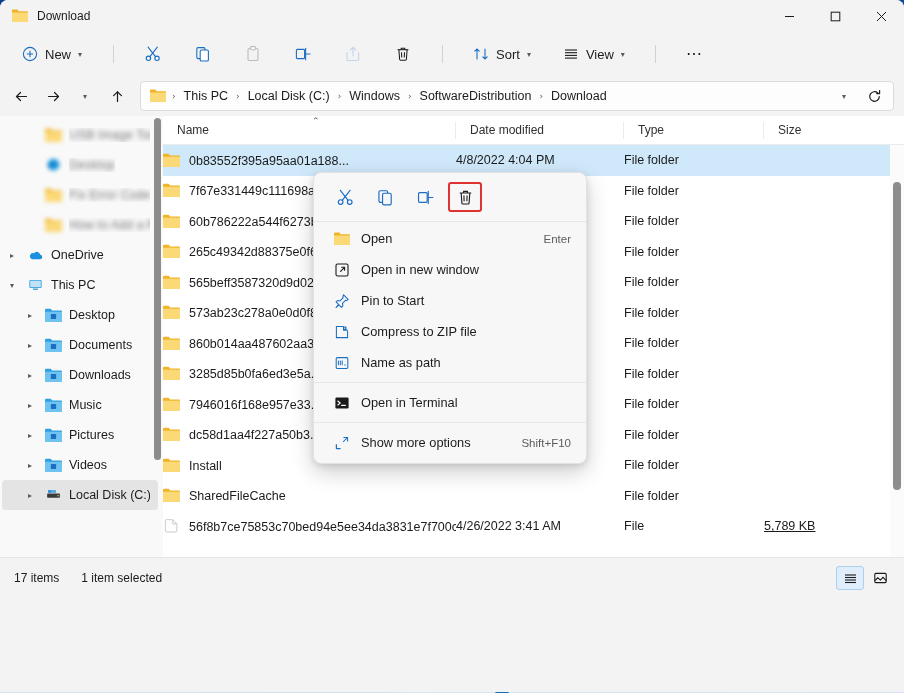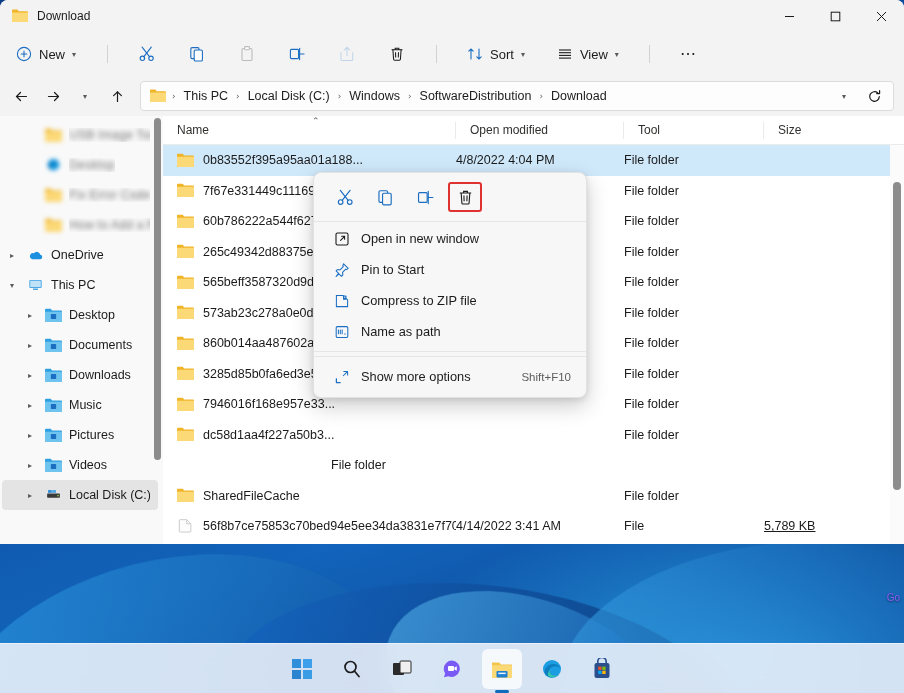--- a/index.html
+++ b/index.html
@@ -52,41 +52,41 @@
   }
   .tb-btn.active { background: rgba(255,255,255,.75); }
   .tb-btn.active::after {
     content: ""; position: absolute; bottom: -4px; left: 50%;
     transform: translateX(-50%); width: 14px; height: 3px;
     border-radius: 2px; background: #0f6cbd;
   }
 
   
   .window {
-    position: absolute; left: 0; top: 0; width: 904px; height: 544px;
+    position: absolute; left: 0; top: 0; width: 904px; height: 692px;
     background: #f3f3f3;
     border-radius: 8px 8px 0 0;
     overflow: hidden;
   }
   .titlebar {
     height: 32px; display: flex; align-items: center;
     background: #f3f3f3; padding-left: 12px;
   }
   .title-ico { width: 16px; height: 14px; margin-right: 9px; }
   .title-text { font-size: 12px; color: #1b1b1b; }
   .wincontrols { margin-left: auto; display: flex; height: 32px; }
   .wc {
     width: 46px; height: 32px; display: flex; align-items: center;
     justify-content: center; font-size: 11px; color: #1b1b1b;
   }
 
   
   .toolbar {
     height: 44px; display: flex; align-items: center; gap: 14px;
-    padding: 0 8px; background: #f3f3f3;
+    padding: 0 14px; background: #f3f3f3;
   }
   .tb-new {
     display: flex; align-items: center; gap: 7px; height: 32px;
     padding: 0 10px 0 8px; border-radius: 4px; font-size: 13px; color: #1b1b1b;
   }
   .tb-ico {
     width: 36px; height: 32px; border-radius: 4px;
     display: flex; align-items: center; justify-content: center;
   }
   .tb-sep { width: 1px; height: 18px; background: #d2d2d2; margin: 0 7px; }
@@ -185,22 +185,22 @@
     font-family: "DejaVu Sans", sans-serif;
   }
 
   .rows { position: relative; }
   .row {
     height: 30.5px; display: flex; align-items: center;
     font-size: 12.5px; color: #1b1b1b;
   }
   .row.selected { background: #cfe8fa; }
   .cell-name {
-    width: 293px; display: flex; align-items: center; gap: 9px;
-    padding-left: 14px; overflow: hidden; white-space: nowrap;
+    width: 293px; display: flex; align-items: flex-end; gap: 9px;
+    overflow: hidden; white-space: nowrap;
   }
   .cell-date { width: 168px; padding-left: 0px; color: #1b1b1b; }
   .cell-type { width: 140px; padding-left: 0px; }
   .cell-size { width: 120px; text-align: left; padding-right: 20px; text-decoration: underline; }
   .row-ico { width: 17px; height: 15px; flex: none; }
 
   .list-scroll-track {
     position: absolute; right: 0; top: 29px; width: 14px; height: 412px;
     background: #fbfbfb;
   }
@@ -610,22 +610,22 @@
               <span class="nav-lbl">Local Disk (C:)</span>
             </div>
           </div>
         <div class="nav-scroll"></div>
       </div>
 
       <div class="listarea">
         <div class="colhdr">
           <div class="col name">Name</div>
           <div class="sortcaret">⌃</div>
-          <div class="col date">Open modified</div>
-          <div class="col type">Tool</div>
+          <div class="col date">Date modified</div>
+          <div class="col type">Type</div>
           <div class="col size">Size</div>
         </div>
         <div class="rows" id="file-rows">
             <div class="row selected">
               <div class="cell-name">
                 <svg viewBox="0 0 16 14" width="17" height="15" class="row-ico">
                   <path d="M0 1.6A1 1 0 0 1 1 .6h4.4l1.3 1.6H15a1 1 0 0 1 1 1V12a1 1 0 0 1-1 1H1a1 1 0 0 1-1-1z" fill="#f0b429"></path>
                   <path d="M0 3.4h16V12a1 1 0 0 1-1 1H1a1 1 0 0 1-1-1z" fill="#fbd977"></path>
                 </svg>
                 <span>0b83552f395a95aa01a188...</span>
@@ -736,20 +736,27 @@
                   <path d="M0 1.6A1 1 0 0 1 1 .6h4.4l1.3 1.6H15a1 1 0 0 1 1 1V12a1 1 0 0 1-1 1H1a1 1 0 0 1-1-1z" fill="#f0b429"></path>
                   <path d="M0 3.4h16V12a1 1 0 0 1-1 1H1a1 1 0 0 1-1-1z" fill="#fbd977"></path>
                 </svg>
                 <span>dc58d1aa4f227a50b3...</span>
               </div>
               <div class="cell-date"></div>
               <div class="cell-type">File folder</div>
               <div class="cell-size"></div>
             </div>
             <div class="row">
+              <div class="cell-name">
+                <svg viewBox="0 0 16 14" width="17" height="15" class="row-ico">
+                  <path d="M0 1.6A1 1 0 0 1 1 .6h4.4l1.3 1.6H15a1 1 0 0 1 1 1V12a1 1 0 0 1-1 1H1a1 1 0 0 1-1-1z" fill="#f0b429"></path>
+                  <path d="M0 3.4h16V12a1 1 0 0 1-1 1H1a1 1 0 0 1-1-1z" fill="#fbd977"></path>
+                </svg>
+                <span>Install</span>
+              </div>
               <div class="cell-date"></div>
               <div class="cell-type">File folder</div>
               <div class="cell-size"></div>
             </div>
             <div class="row">
               <div class="cell-name">
                 <svg viewBox="0 0 16 14" width="17" height="15" class="row-ico">
                   <path d="M0 1.6A1 1 0 0 1 1 .6h4.4l1.3 1.6H15a1 1 0 0 1 1 1V12a1 1 0 0 1-1 1H1a1 1 0 0 1-1-1z" fill="#f0b429"></path>
                   <path d="M0 3.4h16V12a1 1 0 0 1-1 1H1a1 1 0 0 1-1-1z" fill="#fbd977"></path>
                 </svg>
@@ -760,21 +767,21 @@
               <div class="cell-size"></div>
             </div>
             <div class="row">
               <div class="cell-name">
                 <svg viewBox="0 0 16 16" width="17" height="15" class="row-ico">
                   <path d="M2.3 .7h7l4.4 4.4V13a.9.9 0 0 1-.9.9H2.3a.9.9 0 0 1-.9-.9V1.6a.9.9 0 0 1 .9-.9z" fill="#fdfdfd" stroke="#c3c3c3" stroke-width=".9"></path>
                   <path d="M9.3 .9v4.2h4.2" fill="none" stroke="#c3c3c3" stroke-width=".9"></path>
                 </svg>
                 <span>56f8b7ce75853c70bed94e5ee34da3831e7f700c</span>
               </div>
-              <div class="cell-date">4/14/2022 3:41 AM</div>
+              <div class="cell-date">4/26/2022 3:41 AM</div>
               <div class="cell-type">File</div>
               <div class="cell-size">5,789 KB</div>
             </div>
           </div>
         <div class="list-scroll-track">
           <div class="list-scroll-thumb"></div>
         </div>
       </div>
     </div>
 
@@ -829,20 +836,30 @@
             <path d="M4.9 4.7l.7 9.6a1 1 0 0 0 1 .9h4.8a1 1 0 0 0 1-.9l.7-9.6"></path>
             <line x1="7.5" y1="7.2" x2="7.7" y2="12.6"></line>
               <line x1="10.5" y1="7.2" x2="10.3" y2="12.6"></line>
           </svg>
         </div>
       </div>
       <div class="ctx-div"></div>
       <div id="ctx-items">
           <div class="ctx-item">
             <span class="ctx-ico">
+              <svg viewBox="0 0 16 14" width="16" height="14">
+                <path d="M0 1.6A1 1 0 0 1 1 .6h4.4l1.3 1.6H15a1 1 0 0 1 1 1V12a1 1 0 0 1-1 1H1a1 1 0 0 1-1-1z" fill="#f0b429"></path>
+                <path d="M0 3.4h16V12a1 1 0 0 1-1 1H1a1 1 0 0 1-1-1z" fill="#fbd977"></path>
+              </svg>
+            </span>
+            <span class="ctx-lbl">Open</span>
+            <span class="ctx-acc">Enter</span>
+          </div>
+          <div class="ctx-item">
+            <span class="ctx-ico">
               <svg viewBox="0 0 16 16" width="16" height="16">
                 <rect x="2" y="2" width="12" height="12" rx="1.5" fill="none" stroke="#1b1b1b" stroke-width="1.1"></rect>
                 <path d="M6.6 9.4l4-4M7.6 5.2h3v3" fill="none" stroke="#1b1b1b" stroke-width="1.1" stroke-linecap="round"></path>
               </svg>
             </span>
             <span class="ctx-lbl">Open in new window</span>
           </div>
           <div class="ctx-item">
             <span class="ctx-ico">
               <svg viewBox="0 0 16 16" width="16" height="16">
@@ -865,20 +882,30 @@
             <span class="ctx-ico">
               <svg viewBox="0 0 16 16" width="16" height="16">
                 <rect x="2.2" y="2.6" width="11.6" height="10.8" rx="1.2" fill="none" stroke="#1b6ec2" stroke-width="1.05"></rect>
                 <path d="M4.4 5.6v4.6M6.3 5.6v4.6M8.2 5.6v4.6" stroke="#1b6ec2" stroke-width="1"></path>
                 <circle cx="11" cy="10" r=".7" fill="#1b6ec2"></circle>
               </svg>
             </span>
             <span class="ctx-lbl">Name as path</span>
           </div>
           <div class="ctx-div" style="margin: 4px 0px;"></div>
+          <div class="ctx-item">
+            <span class="ctx-ico">
+              <svg viewBox="0 0 16 16" width="16" height="16">
+                <rect x="1.4" y="2.6" width="13.2" height="10.8" rx="1.2" fill="#1b1b1b"></rect>
+                <path d="M3.8 6l2.4 2-2.4 2" fill="none" stroke="#fff" stroke-width="1.1" stroke-linecap="round" stroke-linejoin="round"></path>
+                <line x1="7.6" y1="10.4" x2="11.4" y2="10.4" stroke="#fff" stroke-width="1.1" stroke-linecap="round"></line>
+              </svg>
+            </span>
+            <span class="ctx-lbl">Open in Terminal</span>
+          </div>
           <div class="ctx-div" style="margin: 4px 0px;"></div>
           <div class="ctx-item">
             <span class="ctx-ico">
               <svg viewBox="0 0 16 16" width="16" height="16">
                 <path d="M2.4 9.4v4.2h4.2" fill="none" stroke="#1b6ec2" stroke-width="1.05" stroke-linejoin="round"></path>
                 <path d="M9.4 2.4h4.2v4.2" fill="none" stroke="#1b6ec2" stroke-width="1.05" stroke-linejoin="round"></path>
                 <line x1="13.6" y1="2.4" x2="9" y2="7" stroke="#1b6ec2" stroke-width="1.05"></line>
                 <path d="M2.4 13.6v-4.2" stroke="#1b6ec2" stroke-width="1.05"></path>
               </svg>
             </span>

